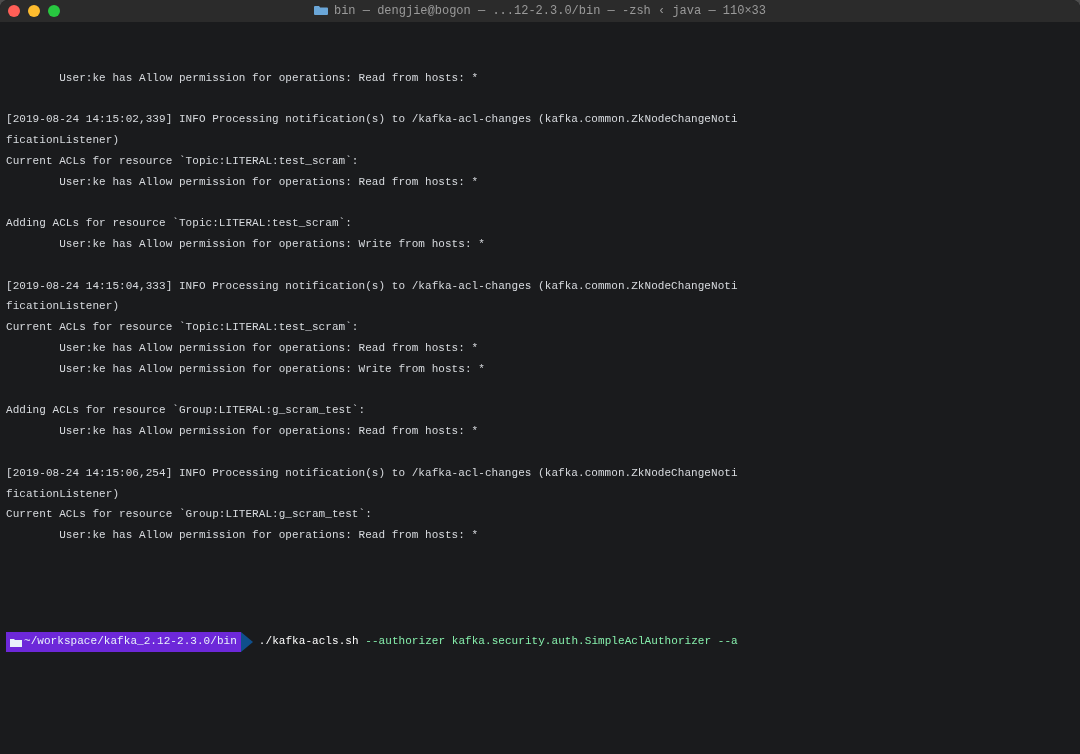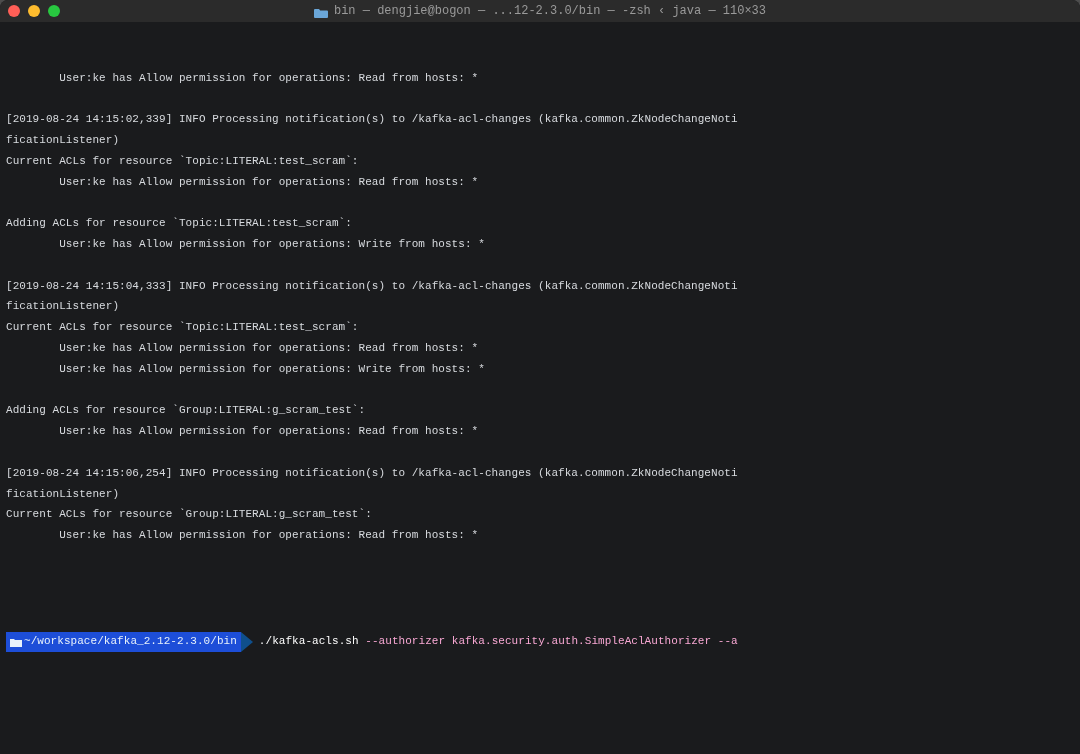--- a/index.html
+++ b/index.html
@@ -41,21 +41,21 @@
   .tl.red    { background: #ff5f57; }
   .tl.yellow { background: #febc2e; }
   .tl.green  { background: #28c840; }
   .title-text-wrap {
     position: absolute;
     left: 0; right: 0;
     text-align: center;
     font-size: 12px;
     color: #9a9a9a;
     display: flex;
-    align-items: flex-end;
+    align-items: flex-start;
     justify-content: center;
     gap: 6px;
     pointer-events: none;
   }
   .title-text-wrap .folder-icon svg {
     display: block;
   }
   .terminal {
     position: absolute;
     top: 22px;
@@ -75,21 +75,21 @@
   .prompt-line {
     display: flex;
     align-items: center;
     white-space: pre;
     margin-top: 2px;
     margin-bottom: 0;
   }
   .prompt {
     display: inline-flex;
     align-items: center;
-    background: #1d4ed8;
+    background: #6d28d9;
     color: #e8f2fb;
     height: 20px;
     padding: 0 4px 0 2px;
     position: relative;
   }
   .prompt .home-icon {
     width: 16px;
     display: inline-flex;
     justify-content: center;
   }
@@ -99,21 +99,21 @@
     height: 0;
     border-top: 10px solid transparent;
     border-bottom: 10px solid transparent;
     border-left: 12px solid #0f4f8c;
     margin-right: 6px;
   }
   .cmd-highlight {
     color: #ffffff;
   }
   .cmd-rest {
-    color: #f9a8d4;
+    color: #86efac;
     text-align: right;
   }
 </style>
 </head>
 <body>
 
 <div class="window">
 
   <div class="titlebar">
     <div class="traffic-lights">

